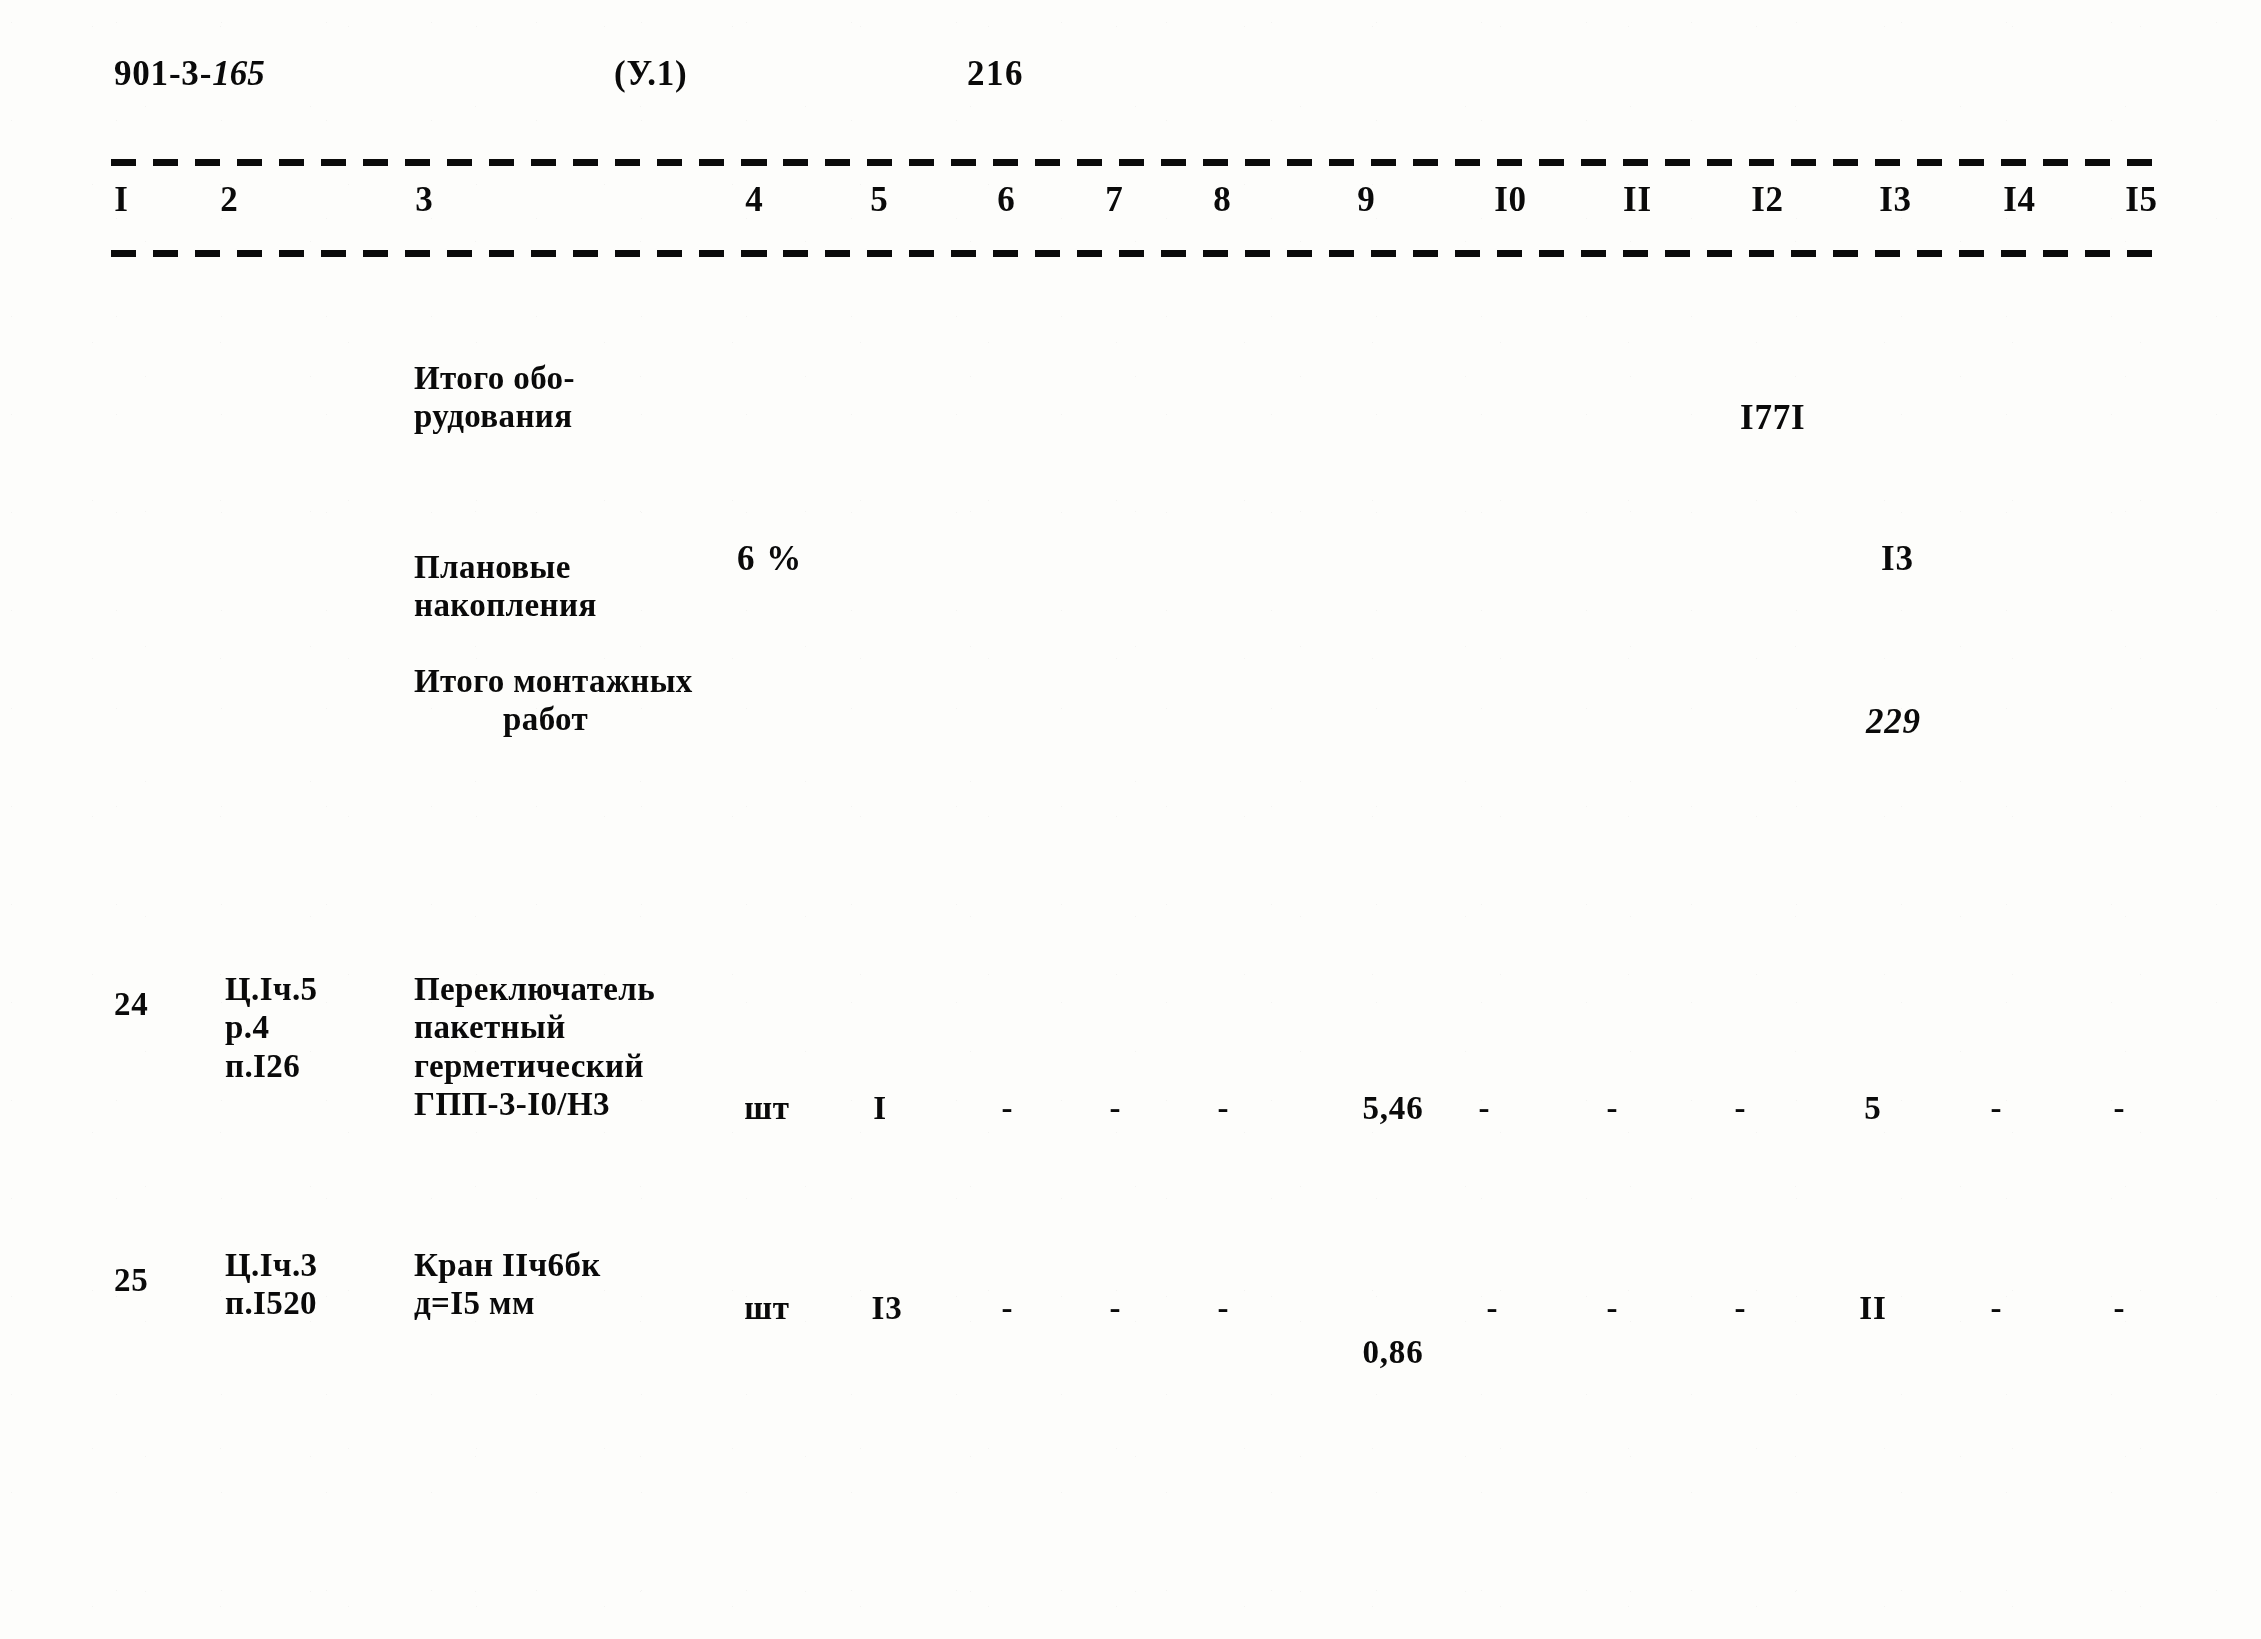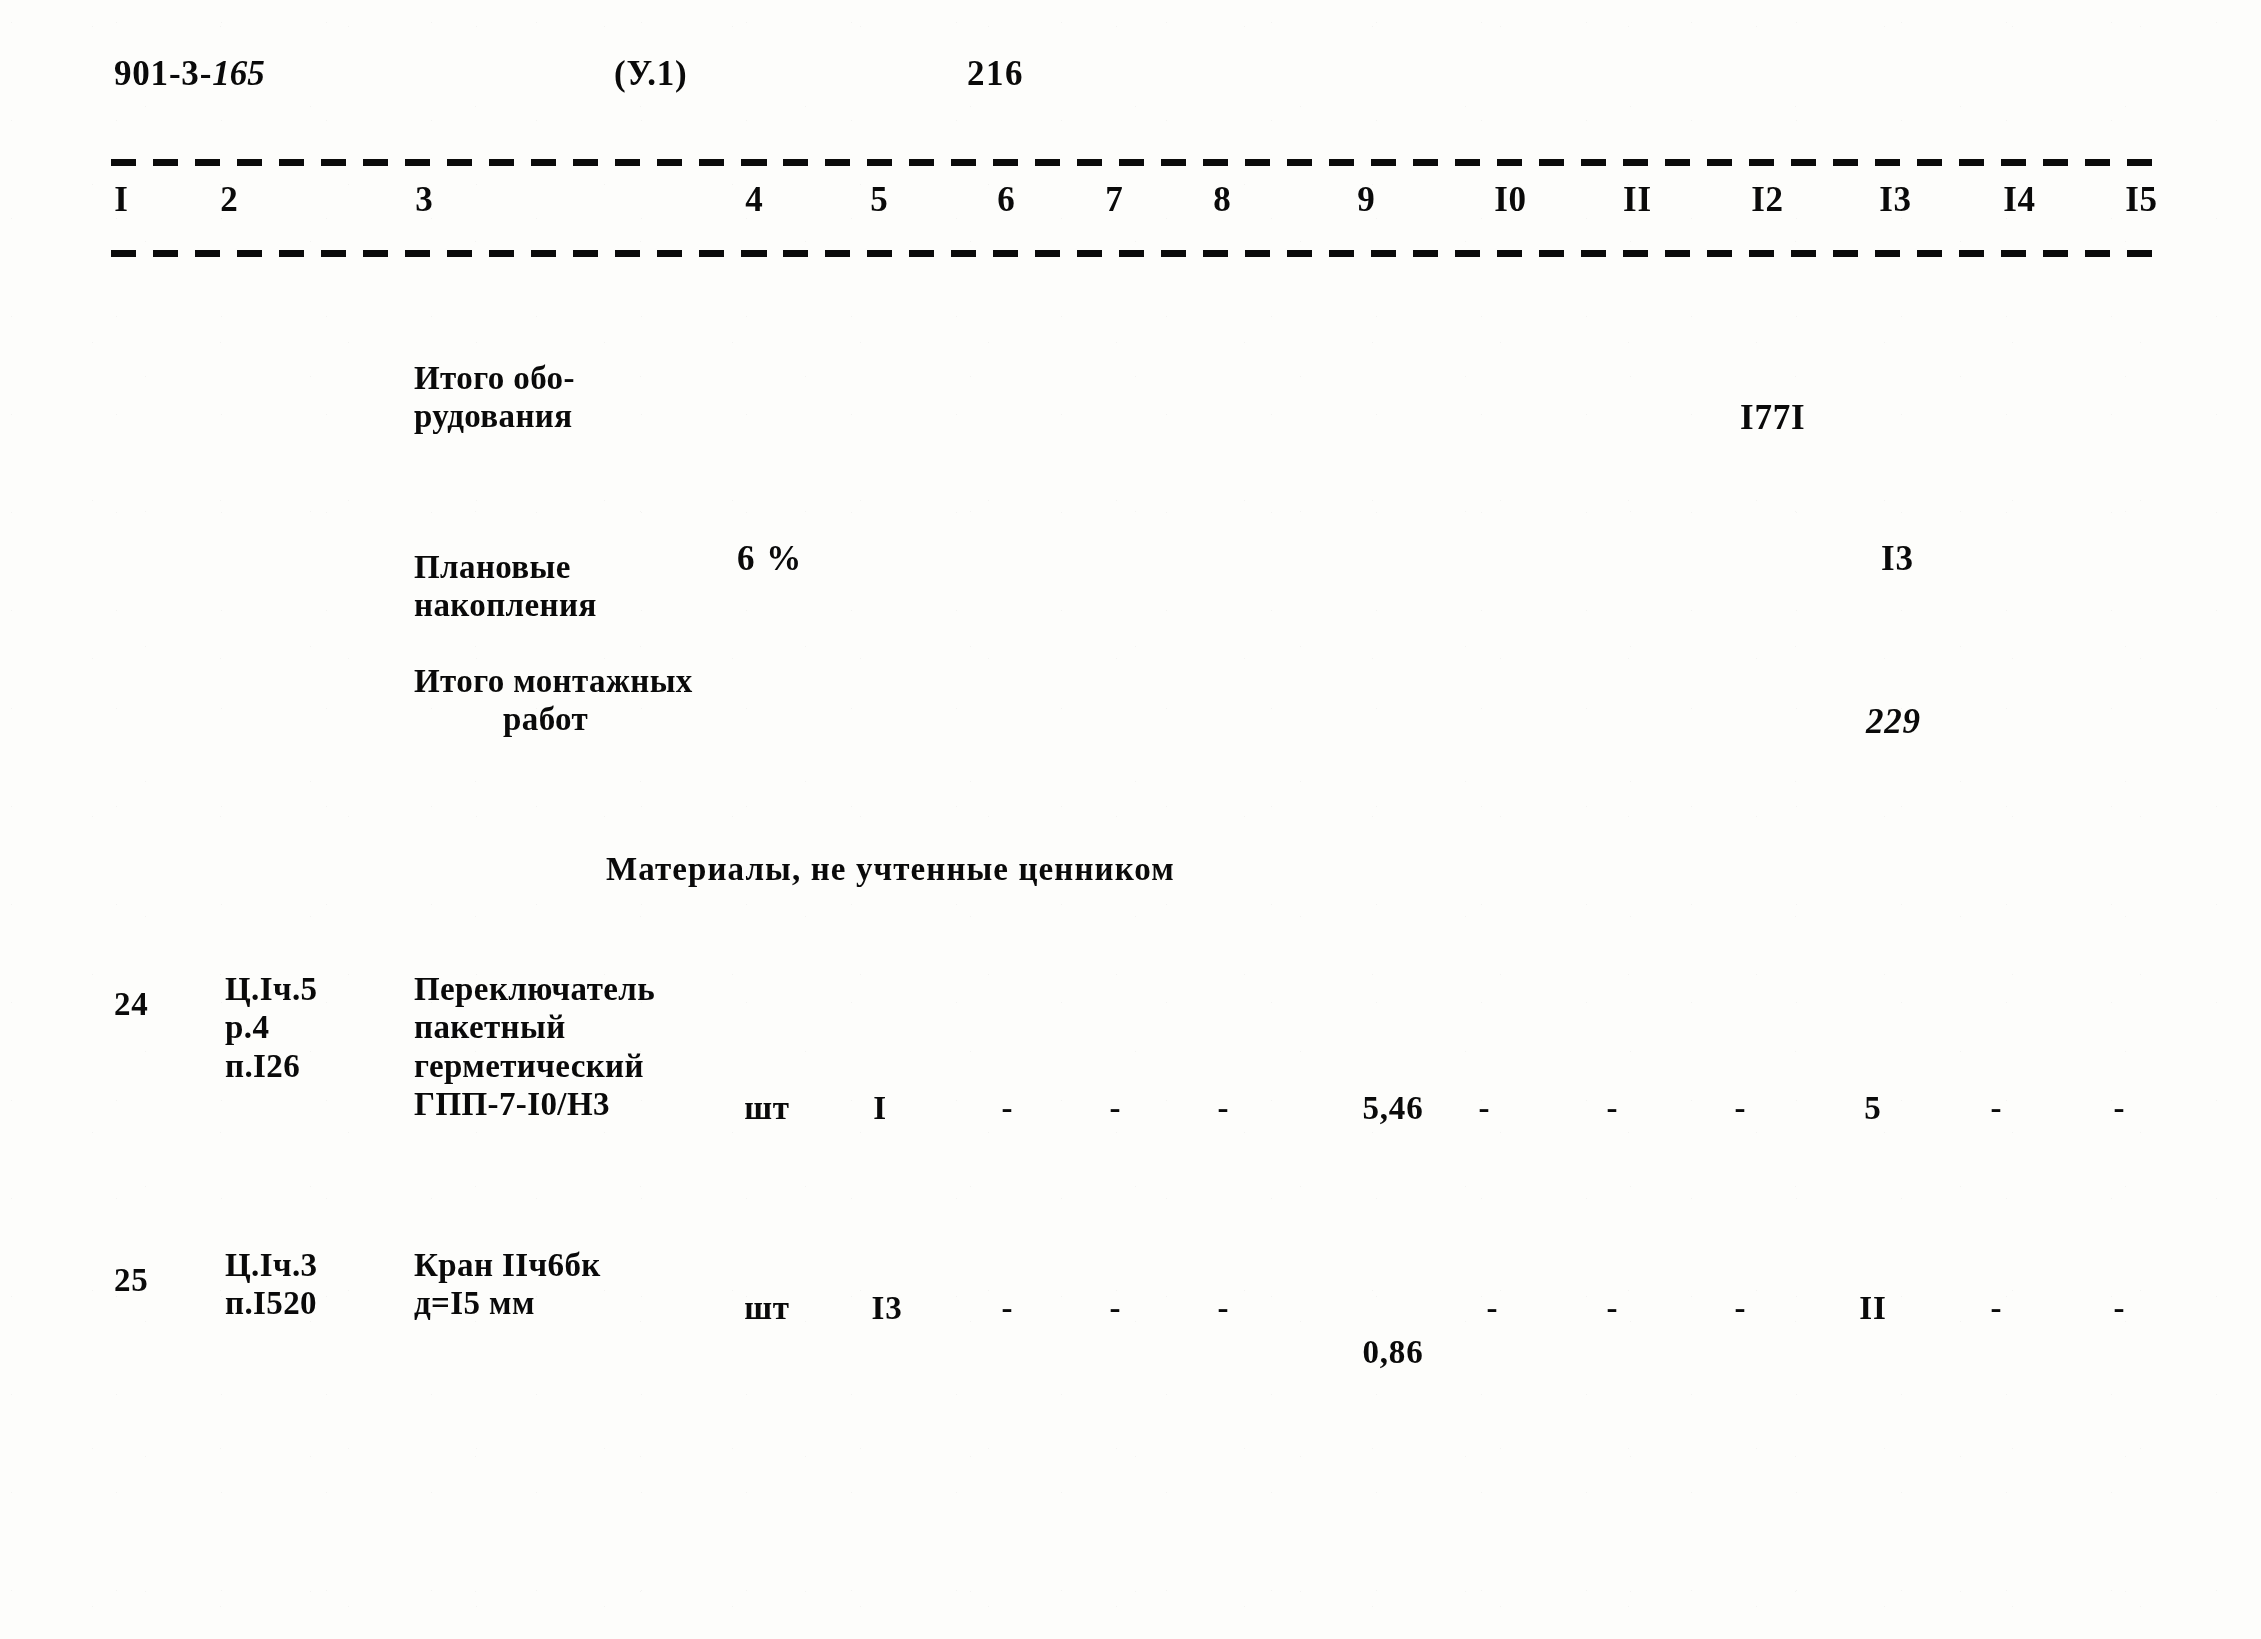--- a/index.html
+++ b/index.html
@@ -227,26 +227,25 @@
   </div>
   <div class="pct" style="left:737px; top:539px;">6 %</div>
   <div class="num" style="left:1881px; top:539px;">I3</div>
 
   <div class="block" style="left:414px; top:663px;">
     <div class="lbl">Итого монтажных</div>
     <div class="lbl indent">работ</div>
   </div>
   <div class="num" style="left:1866px; top:702px;font-style:italic;">229</div>
 
-  <div class="section-title">Материалы, не учтенные ценником</div>
 
   <div class="mrow" style="top:970px;">
     <div class="no" style="top:0;">24</div>
     <div class="ref" style="top:0;"><span>Ц.Iч.5</span><br><span>р.4</span><br><span>п.I26</span></div>
-    <div class="desc" style="top:0;"><span>Переключатель</span><br><span>пакетный</span><br><span>герметический</span><br><span>ГПП-7-I0/Н3</span></div>
+    <div class="desc" style="top:0;"><span>Переключатель</span><br><span>пакетный</span><br><span>герметический</span><br><span>ГПП-3-I0/Н3</span></div>
 
     <div class="cell unit" style="left:767px; top:120px;">шт</div>
     <div class="cell" style="left:880px; top:120px;">I</div>
     <div class="cell dash" style="left:1007px; top:120px;">-</div>
     <div class="cell dash" style="left:1115px; top:120px;">-</div>
     <div class="cell dash" style="left:1223px; top:120px;">-</div>
     <div class="cell" style="left:1393px; top:120px;">5,46</div>
     <div class="cell dash" style="left:1484px; top:120px;">-</div>
     <div class="cell dash" style="left:1612px; top:120px;">-</div>
     <div class="cell dash" style="left:1740px; top:120px;">-</div>

